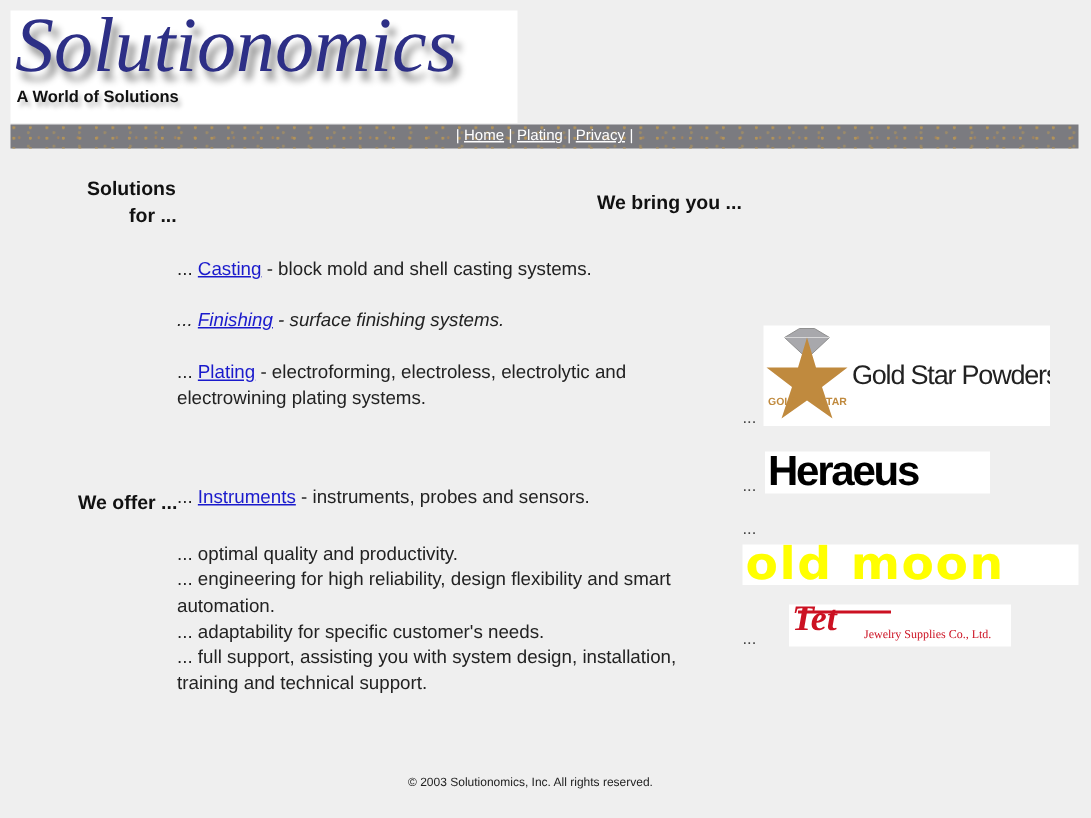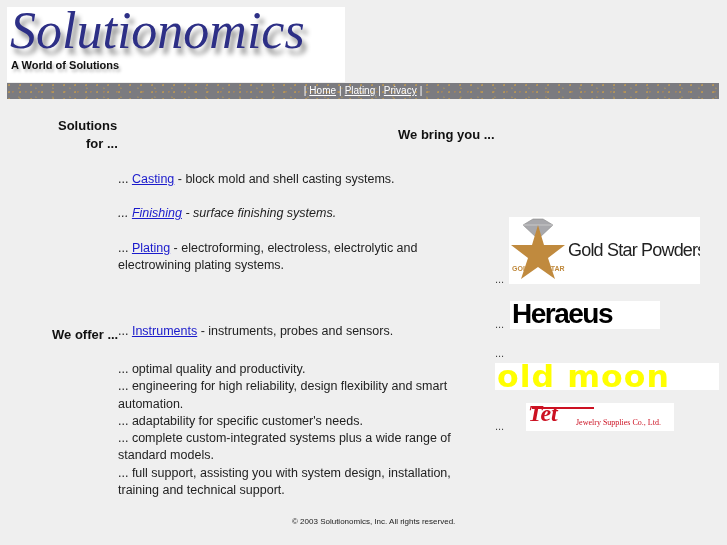--- a/index.html
+++ b/index.html
@@ -72,21 +72,20 @@
 </div>
 <div class="abs txt" style="left:118px; top:291px; width:350px;margin-top:32px;">
   <span>... </span><a href="#">Instruments</a><span> - instruments, probes and sensors.</span>
 </div>
 
 <div class="abs h-bold" style="left:52px; top:327px;">We offer ...</div>
 <div class="abs txt" style="left:118px; top:361px; width:352px;">
   <div>... optimal quality and productivity.</div>
   <div>... engineering for high reliability, design flexibility and smart automation.</div>
   <div>... adaptability for specific customer's needs.</div>
-  <div>... complete custom-integrated systems plus a wide range of standard models.</div>
   <div>... full support, assisting you with system design, installation, training and technical support.</div>
 </div>
 
 <div class="abs h-bold" style="left:398px; top:127px;">We bring you ...</div>
 
 <div class="abs dots" style="left:495px; top:273px;">...</div>
 <div class="abs logo-box" style="left:509px; top:217px; width:191px; height:67px;">
   <svg width="191" height="67" viewBox="0 0 191 67">
     <polygon points="14,8 24,2 34,2 44,8 29,22" fill="#a8a8ac" stroke="#888" stroke-width="0.6"></polygon>
     <line x1="14" y1="8" x2="44" y2="8" stroke="#ddd" stroke-width="0.6"></line>
@@ -107,13 +106,13 @@
   <span class="abs" style="left:2px; top:-4px; font-size:30px; font-weight:900; color:#ffff00; letter-spacing:1px; white-space:nowrap; font-family:'DejaVu Sans', sans-serif; transform:scaleX(1.05); transform-origin:left;">old moon</span>
 </div>
 
 <div class="abs dots" style="left:495px; top:420px;">...</div>
 <div class="abs logo-box" style="left:510px; top:403px; width:148px; height:28px;margin-left:16px;">
   <span class="abs" style="left:2px; top:-3px; font-family:'Liberation Serif', serif; font-style:italic; font-weight:bold; font-size:24px; color:#cc1122;">Tet</span>
   <div class="abs" style="left:6px; top:4px; width:62px; height:2px; background:#cc1122;"></div>
   <span class="abs" style="left:50px; top:15px; font-family:'Liberation Serif', serif; font-size:8px; color:#cc1122; white-space:nowrap;">Jewelry Supplies Co., Ltd.</span>
 </div>
 
-<div id="copyright" class="abs" style="left:292px; top:517px;">© 2003 Solutionomics, Inc. All rights reserved.</div>
+<div id="copyright" class="abs" style="left:272px; top:517px;">© 2003 Solutionomics, Inc. All rights reserved.</div>
 
 </body></html>

